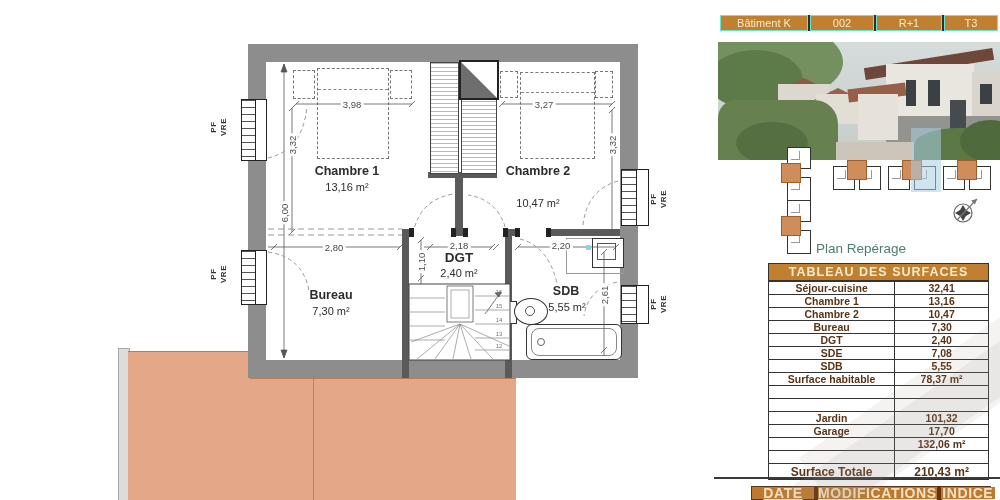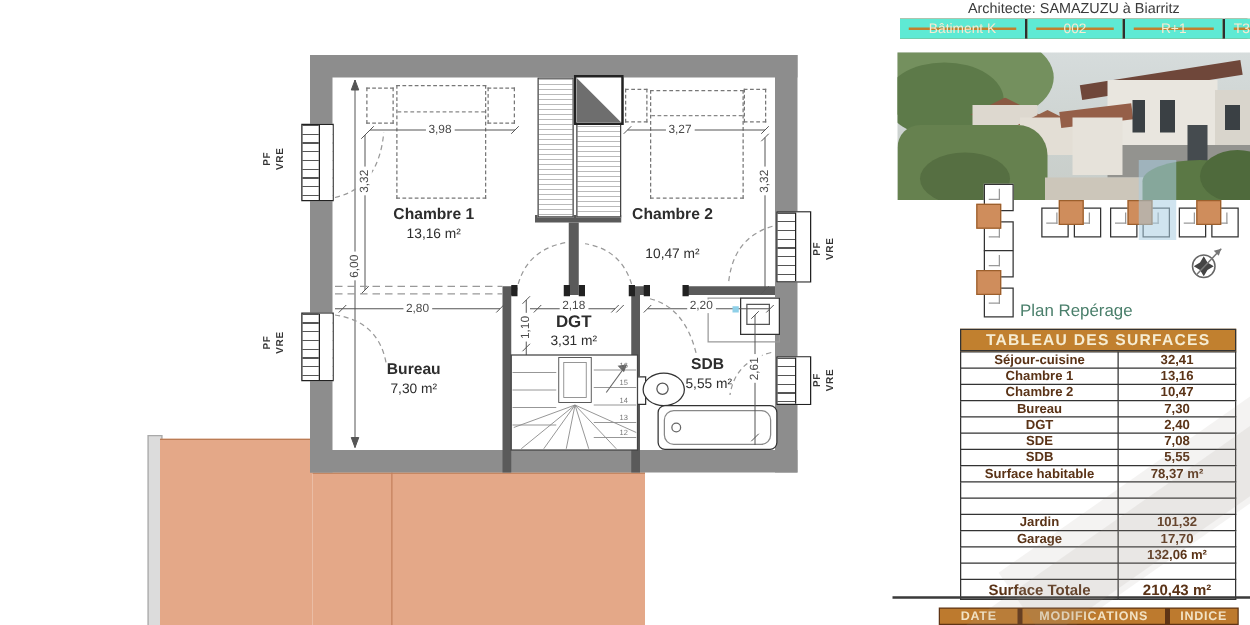--- a/index.html
+++ b/index.html
@@ -22,36 +22,36 @@
   .dim{position:absolute;transform:translate(-50%,-50%);font-size:9.5px;color:#4a4a4a;
        background:#fff;padding:0 2px;white-space:nowrap;z-index:5;}
   .dimv{position:absolute;transform:translate(-50%,-50%) rotate(-90deg);font-size:9.5px;color:#4a4a4a;
         background:#fff;padding:0 2px;white-space:nowrap;z-index:5;}
   .pfvre{position:absolute;width:40px;height:40px;transform:rotate(-90deg);z-index:5;
          display:flex;flex-direction:column;align-items:center;justify-content:center;
          font-size:8px;font-weight:bold;color:#333;line-height:1.25;letter-spacing:.5px;}
   .terr{position:absolute;background:#e4a888;border-top:1px solid #bb7c55;z-index:1;}
   .fix{position:absolute;border:1.5px solid #333;background:#fff;z-index:3;}
   
-  .infocell{flex:none;background:#c1802f;border:7px solid #5eead4;color:#f7ead0;
+  .infocell{flex:none;background:#c1802f;border:1px solid #5eead4;color:#f7ead0;
             font-size:11px;display:flex;align-items:center;justify-content:center;}
   .stable{position:absolute;left:768px;top:263px;width:221px;border-collapse:collapse;z-index:4;}
   .stable td{border:1px solid #333;font-size:10.5px;color:#5a3317;text-align:center;
              height:12px;padding:0;line-height:1;font-weight:bold;}
   .stable td.lbl{width:127px;}
   .stable td.val{width:94px;margin-top:16px;}
   .stable tr.total td{height:15px;font-size:12px;}
   .thead{position:absolute;left:768px;top:263px;width:221px;height:18px;background:#c1802f;
          border:1px solid #333;box-sizing:border-box;color:#f6ecd2;font-weight:bold;font-size:12.5px;
          letter-spacing:1px;display:flex;align-items:center;justify-content:center;z-index:5;}
   .mini-sq{position:absolute;background:#fff;border:1.5px solid #333;}
   .mini-or{position:absolute;background:#cf8d5c;border:1px solid #9c5f2c;}
   .mini-in{position:absolute;border-right:1px solid #999;border-bottom:1px solid #999;}
-  .fcell{flex:none;background:#bd7a2e;color:#f2e2c4;font-size:10px;font-weight:bold;
-         letter-spacing:.6px;display:flex;align-items:center;justify-content:center;}
+  .fcell{flex:none;background:#bd7a2e;color:#f2e2c4;font-size:14px;font-weight:bold;
+         letter-spacing:.6px;display:flex;align-items:center;justify-content:center;text-decoration:underline;}
   svg{position:absolute;left:0;top:0;z-index:4;pointer-events:none;}
 </style>
 </head>
 <body>
 
 <div id="stage">
 
   <div class="abs" style="left:118px;top:348px;width:10px;height:152px;background:#dcdcdc;border:1px solid #a9a9a9;z-index:1;"></div>
   <div class="terr" style="left:128px;top:351px;width:122px;height:149px;"></div>
   <div class="terr" style="left:250px;top:378px;width:266px;height:122px;border-left:none;"></div>
@@ -203,36 +203,35 @@
     </g>
   </svg>
 
   <div class="roomlabel" style="left:347px;top:171px;">Chambre 1</div>
   <div class="roomarea" style="left:347px;top:187px;">13,16 m²</div>
   <div class="roomlabel" style="left:538px;top:171px;">Chambre 2</div>
   <div class="roomarea" style="left:538px;top:203px;">10,47 m²</div>
   <div class="roomlabel" style="left:331px;top:295px;">Bureau</div>
   <div class="roomarea" style="left:331px;top:311px;">7,30 m²</div>
   <div class="roomlabel" style="left:459px;top:257px;font-size:13.5px;">DGT</div>
-  <div class="roomarea" style="left:459px;top:273px;">3,31 m²</div>
+  <div class="roomarea" style="left:459px;top:273px;">2,40 m²</div>
   <div class="roomlabel" style="left:566px;top:291px;">SDB</div>
   <div class="roomarea" style="left:567px;top:307px;">5,55 m²</div>
 
   <div class="dim" style="left:352px;top:104px;">3,98</div>
   <div class="dim" style="left:544px;top:104px;">3,27</div>
   <div class="dimv" style="left:292px;top:145px;">3,32</div>
   <div class="dimv" style="left:612px;top:145px;">3,32</div>
   <div class="dimv" style="left:284px;top:213px;">6,00</div>
   <div class="dim" style="left:334px;top:247px;">2,80</div>
   <div class="dim" style="left:459px;top:245px;">2,18</div>
   <div class="dim" style="left:561px;top:245px;">2,20</div>
   <div class="dimv" style="left:421px;top:262px;">1,10</div>
   <div class="dimv" style="left:604px;top:295px;">2,61</div>
 
-  <div class="abs" style="left:718px;top:1px;width:282px;text-align:center;font-size:11.5px;color:#3a3a3a;z-index:4;">Architecte: SAMAZUZU à Biarritz</div>
   <div class="abs" style="left:720px;top:15px;width:278px;height:16px;display:flex;gap:2px;background:#2e2e2e;z-index:4;">
     <div class="infocell" style="width:86px;">Bâtiment K</div>
     <div class="infocell" style="width:62px;">002</div>
     <div class="infocell" style="width:64px;">R+1</div>
     <div class="infocell" style="flex:1;">T3</div>
   </div>
 
   <div class="abs" style="left:718px;top:42px;width:282px;height:118px;overflow:hidden;z-index:2;
               background:linear-gradient(180deg,#d6dcdc,#ccd2cf 60%,#c8cdc9);">
     <div style="position:absolute;left:-25px;top:-20px;width:150px;height:80px;background:#74905e;border-radius:50%;"></div>

